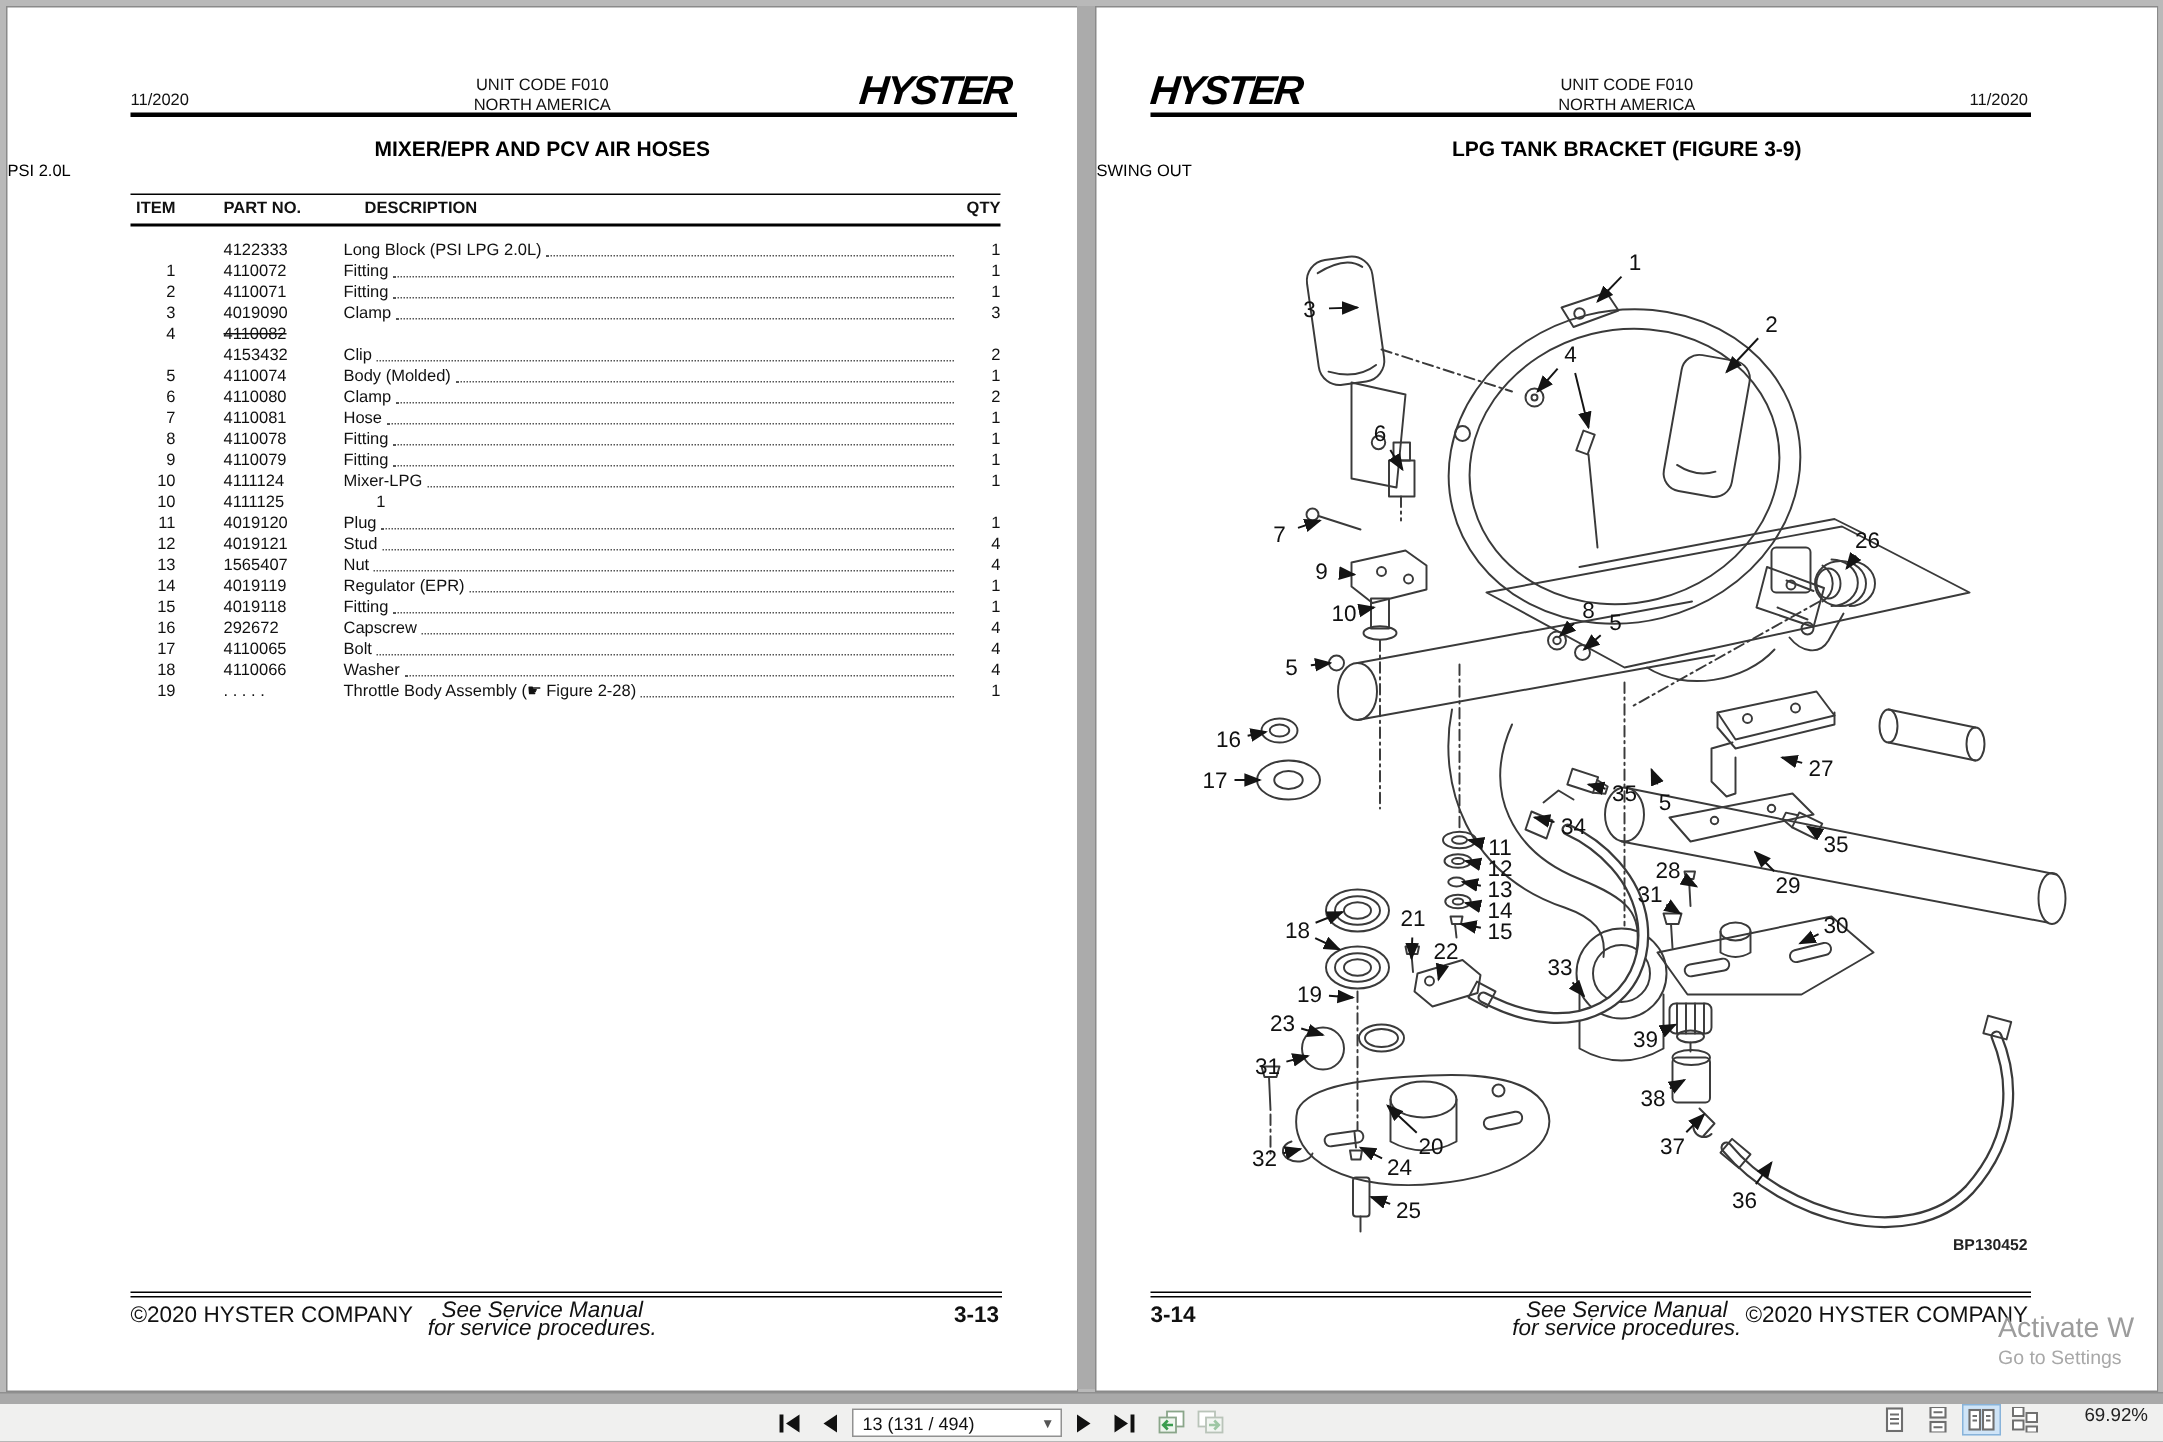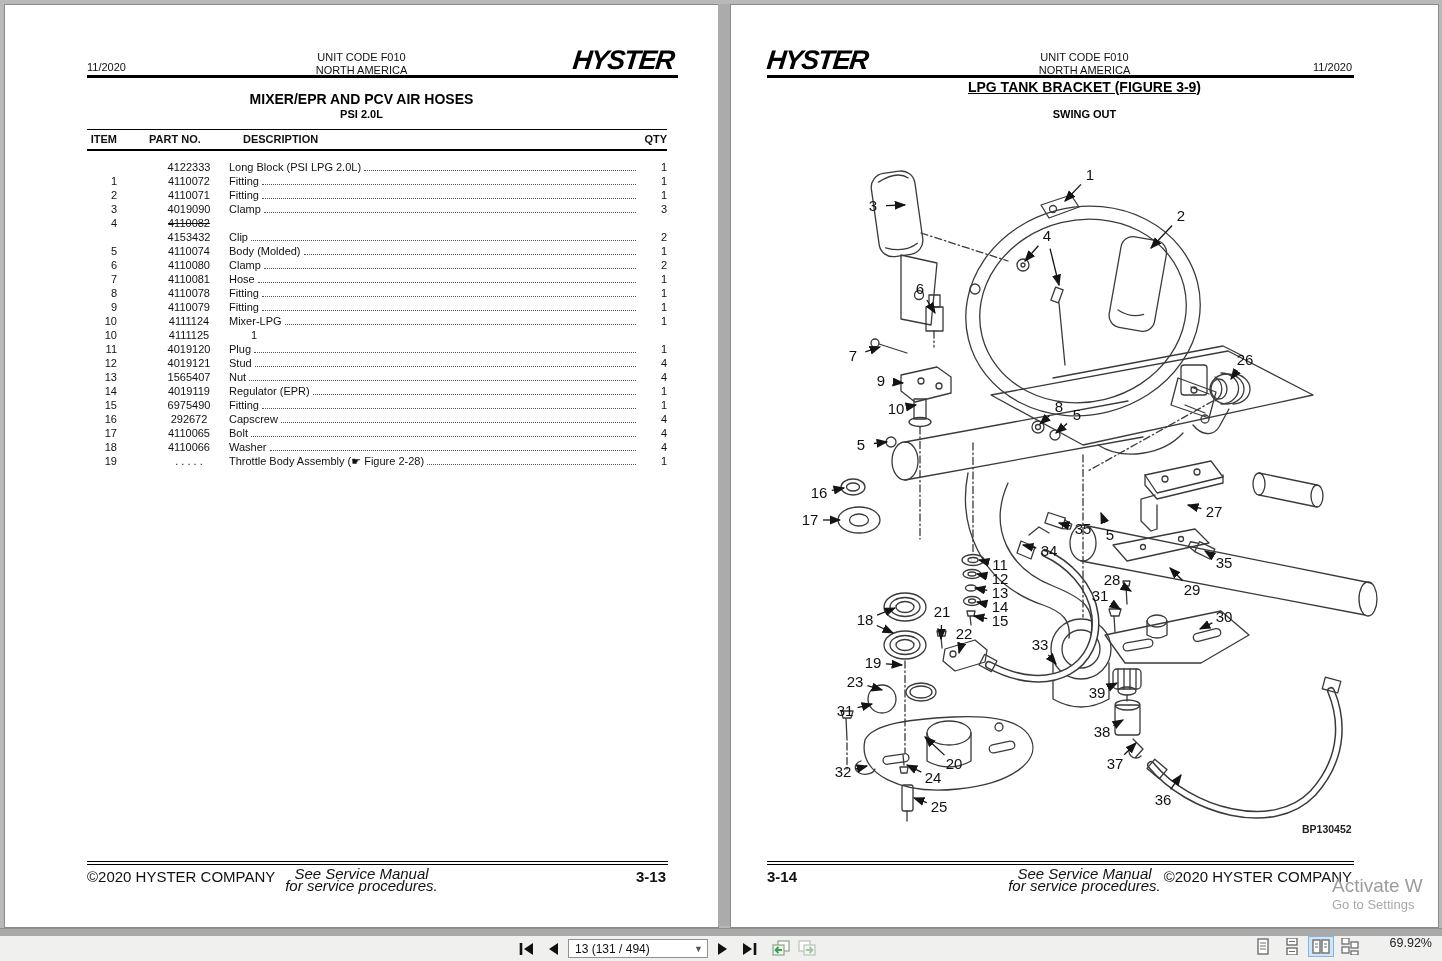--- a/index.html
+++ b/index.html
@@ -10,32 +10,32 @@
   #page-right{left:730px;width:707px;}
   .page-gap{position:absolute;left:718px;top:4px;width:12px;height:922px;background:#ababab;}
 
   
   .pg-header{position:absolute;top:46px;left:0;right:0;height:24px;}
   .hdr-date{position:absolute;top:10px;font-size:11px;color:#111;}
   .hdr-center{position:absolute;left:0;right:0;top:0;text-align:center;font-size:11px;line-height:13px;color:#111;}
   .hyster-logo{position:absolute;top:-6px;font-size:27px;font-weight:900;font-style:italic;letter-spacing:-1.5px;transform:skewX(-6deg);color:#000;}
   .hdr-rule{position:absolute;height:3px;background:#000;}
   .pg-title{position:absolute;left:0;right:0;text-align:center;font-weight:bold;font-size:14px;color:#000;}
-  .pg-subtitle{position:absolute;left:0;right:0;text-align:center;font-weight:bold;font-size:11px;color:#000;}
+  .pg-subtitle{position:absolute;left:0;right:0;font-weight:normal;font-size:11px;color:#000;}
 
   
   .tbl{position:absolute;left:82px;width:580px;top:124px;font-size:11px;color:#111;}
   .t-head{display:flex;border-top:1.5px solid #000;border-bottom:2px solid #000;font-weight:bold;padding:3px 0 4px 0;}
   .t-row{display:flex;height:14px;line-height:14px;}
   .col-item{width:30px;text-align:right;flex:none;}
   .col-part{width:80px;padding-left:32px;flex:none;}
   .col-desc{flex:1;display:flex;min-width:0;}
   .col-qty{width:28px;text-align:right;flex:none;}
   .item-cell{width:30px;text-align:right;flex:none;}
-  .part-cell{width:80px;padding-left:32px;flex:none;text-align:center;}
+  .part-cell{width:80px;padding-left:32px;flex:none;}
   .part-cell.struck{text-decoration:line-through;}
   .desc-cell{flex:1;display:flex;min-width:0;}
   .desc-cell.indent .desc-text{padding-left:14px;}
   .desc-text{white-space:nowrap;}
   .leader{flex:1;border-bottom:1.5px dotted #555;margin:0 3px 3px 3px;}
   .qty-cell{width:28px;text-align:right;flex:none;}
 
   
   .pg-footer{position:absolute;left:0;right:0;top:856px;height:40px;font-size:15px;color:#111;}
   .ftr-rule{position:absolute;top:0;height:4px;border-top:4px double #000;}
@@ -234,21 +234,21 @@
             <span class="item-cell">14</span>
             <span class="part-cell">4019119</span>
             <span class="desc-cell">
               <span class="desc-text">Regulator (EPR)</span>
               <span class="leader"></span>
             </span>
             <span class="qty-cell">1</span>
           </div>
           <div class="t-row">
             <span class="item-cell">15</span>
-            <span class="part-cell">6975490</span>
+            <span class="part-cell">4019118</span>
             <span class="desc-cell">
               <span class="desc-text">Fitting</span>
               <span class="leader"></span>
             </span>
             <span class="qty-cell">1</span>
           </div>
           <div class="t-row">
             <span class="item-cell">16</span>
             <span class="part-cell">292672</span>
             <span class="desc-cell">
@@ -304,21 +304,21 @@
     <div class="pg-header">
       <span class="hyster-logo" style="left:36px;">HYSTER</span>
       <div class="hdr-center">
         <div>UNIT CODE F010</div>
         <div>NORTH AMERICA</div>
       </div>
       <span class="hdr-date" style="right:86px;">11/2020</span>
     </div>
     <div class="hdr-rule" style="left:36px;right:84px;top:70px;"></div>
 
-    <div class="pg-title" style="top:74px;text-decoration:underline;">LPG TANK BRACKET (FIGURE 3-9)</div>
+    <div class="pg-title" style="top:86px;">LPG TANK BRACKET (FIGURE 3-9)</div>
     <div class="pg-subtitle" style="top:103px;">SWING OUT</div>
 
     <svg id="diagram" width="660" height="712" viewBox="0 0 660 712">
       <defs>
         <marker id="ah" markerWidth="9" markerHeight="8" refX="8" refY="3.5" orient="auto">
           <path d="M0,0 L9,3.5 L0,7 z" fill="#141414"></path>
         </marker>
       </defs>
       <g stroke="#3a3a3a" fill="none" stroke-width="1.3" stroke-linecap="round" stroke-linejoin="round">
 

